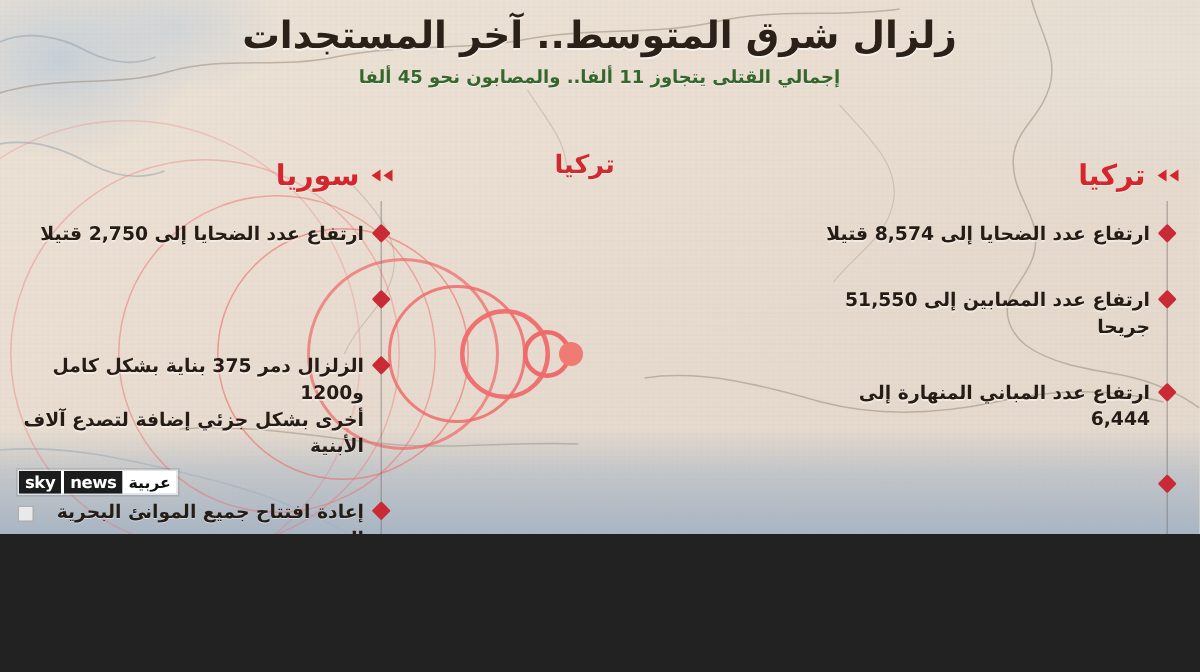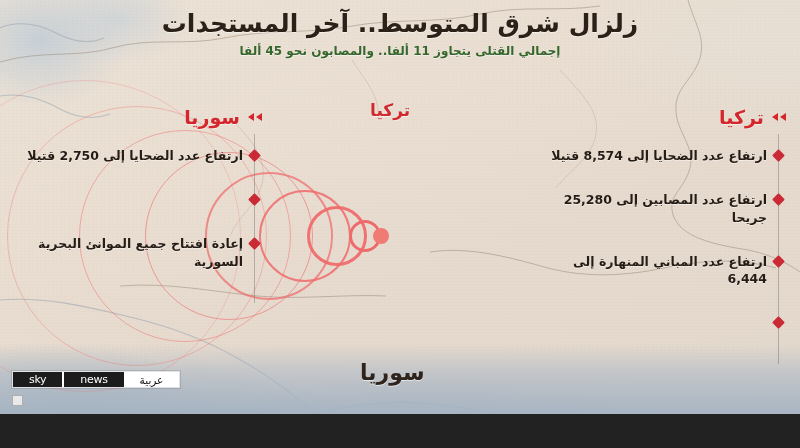--- a/index.html
+++ b/index.html
@@ -6,21 +6,21 @@
   html, body {
     margin: 0;
     padding: 0;
     background: #222;
   }
   * { box-sizing: border-box; }
 
   .stage {
     position: relative;
     width: 800px;
-    height: 414px;
+    height: 356px;
     overflow: hidden;
     font-family: "DejaVu Sans", "Liberation Sans", sans-serif;
     background: #e8ded2;
     direction: rtl;
   }
 
   
   .map-base {
     position: absolute;
     inset: 0;
@@ -206,23 +206,23 @@
     align-items: stretch;
     height: 17px;
     direction: ltr;
     z-index: 7;
     border: 1px solid rgba(255,255,255,0.55);
     box-shadow: 0 0 0 1px rgba(0,0,0,0.10);
   }
   .logo-seg {
     display: flex;
     align-items: center;
-    padding: 0 16px;
+    padding: 0 4px;
     font-size: 11px;
-    font-weight: normal;
+    font-weight: bold;
     letter-spacing: -0.3px;
   }
   .logo-sky   { background: #1c1c1c; color: #ffffff; }
   .logo-gap   { width: 2px; background: #ffffff; }
   .logo-news  { background: #1c1c1c; color: #ffffff; }
   .logo-ar    { background: #ffffff; color: #111111; font-size: 10.5px; text-align: right; }
   .logo-mark {
     position: absolute;
     left: 12px;
     bottom: 8px;
@@ -298,21 +298,21 @@
     <div class="items" id="items-turkey">
         <div class="item">
           <span class="bullet"></span>
           <span class="item-text">
             <span class="ln">ارتفاع عدد الضحايا إلى 8,574 قتيلا</span>
           </span>
         </div>
         <div class="item">
           <span class="bullet"></span>
           <span class="item-text">
-            <span class="ln">ارتفاع عدد المصابين إلى 25,280 جريحا</span>
+            <span class="ln">ارتفاع عدد المصابين إلى 51,550 جريحا</span>
           </span>
         </div>
         <div class="item">
           <span class="bullet"></span>
           <span class="item-text">
             <span class="ln">ارتفاع عدد المباني المنهارة إلى 6,444</span>
           </span>
         </div>
         <div class="item">
           <span class="bullet"></span>
@@ -335,20 +335,27 @@
           <span class="item-text">
             <span class="ln">ارتفاع عدد الضحايا إلى 2,750 قتيلا</span>
           </span>
         </div>
         <div class="item">
           <span class="bullet"></span>
         </div>
         <div class="item">
           <span class="bullet"></span>
           <span class="item-text">
+            <span class="ln">الزلزال دمر 375 بناية بشكل كامل و1200</span>
+            <span class="ln">أخرى بشكل جزئي إضافة لتصدع آلاف الأبنية</span>
+          </span>
+        </div>
+        <div class="item">
+          <span class="bullet"></span>
+          <span class="item-text">
             <span class="ln">إعادة افتتاح جميع الموانئ البحرية السورية</span>
           </span>
         </div>
       </div>
   </div>
 
   <div class="logo">
     <span class="logo-seg logo-sky">sky</span>
     <span class="logo-gap"></span>
     <span class="logo-seg logo-news">news</span>

